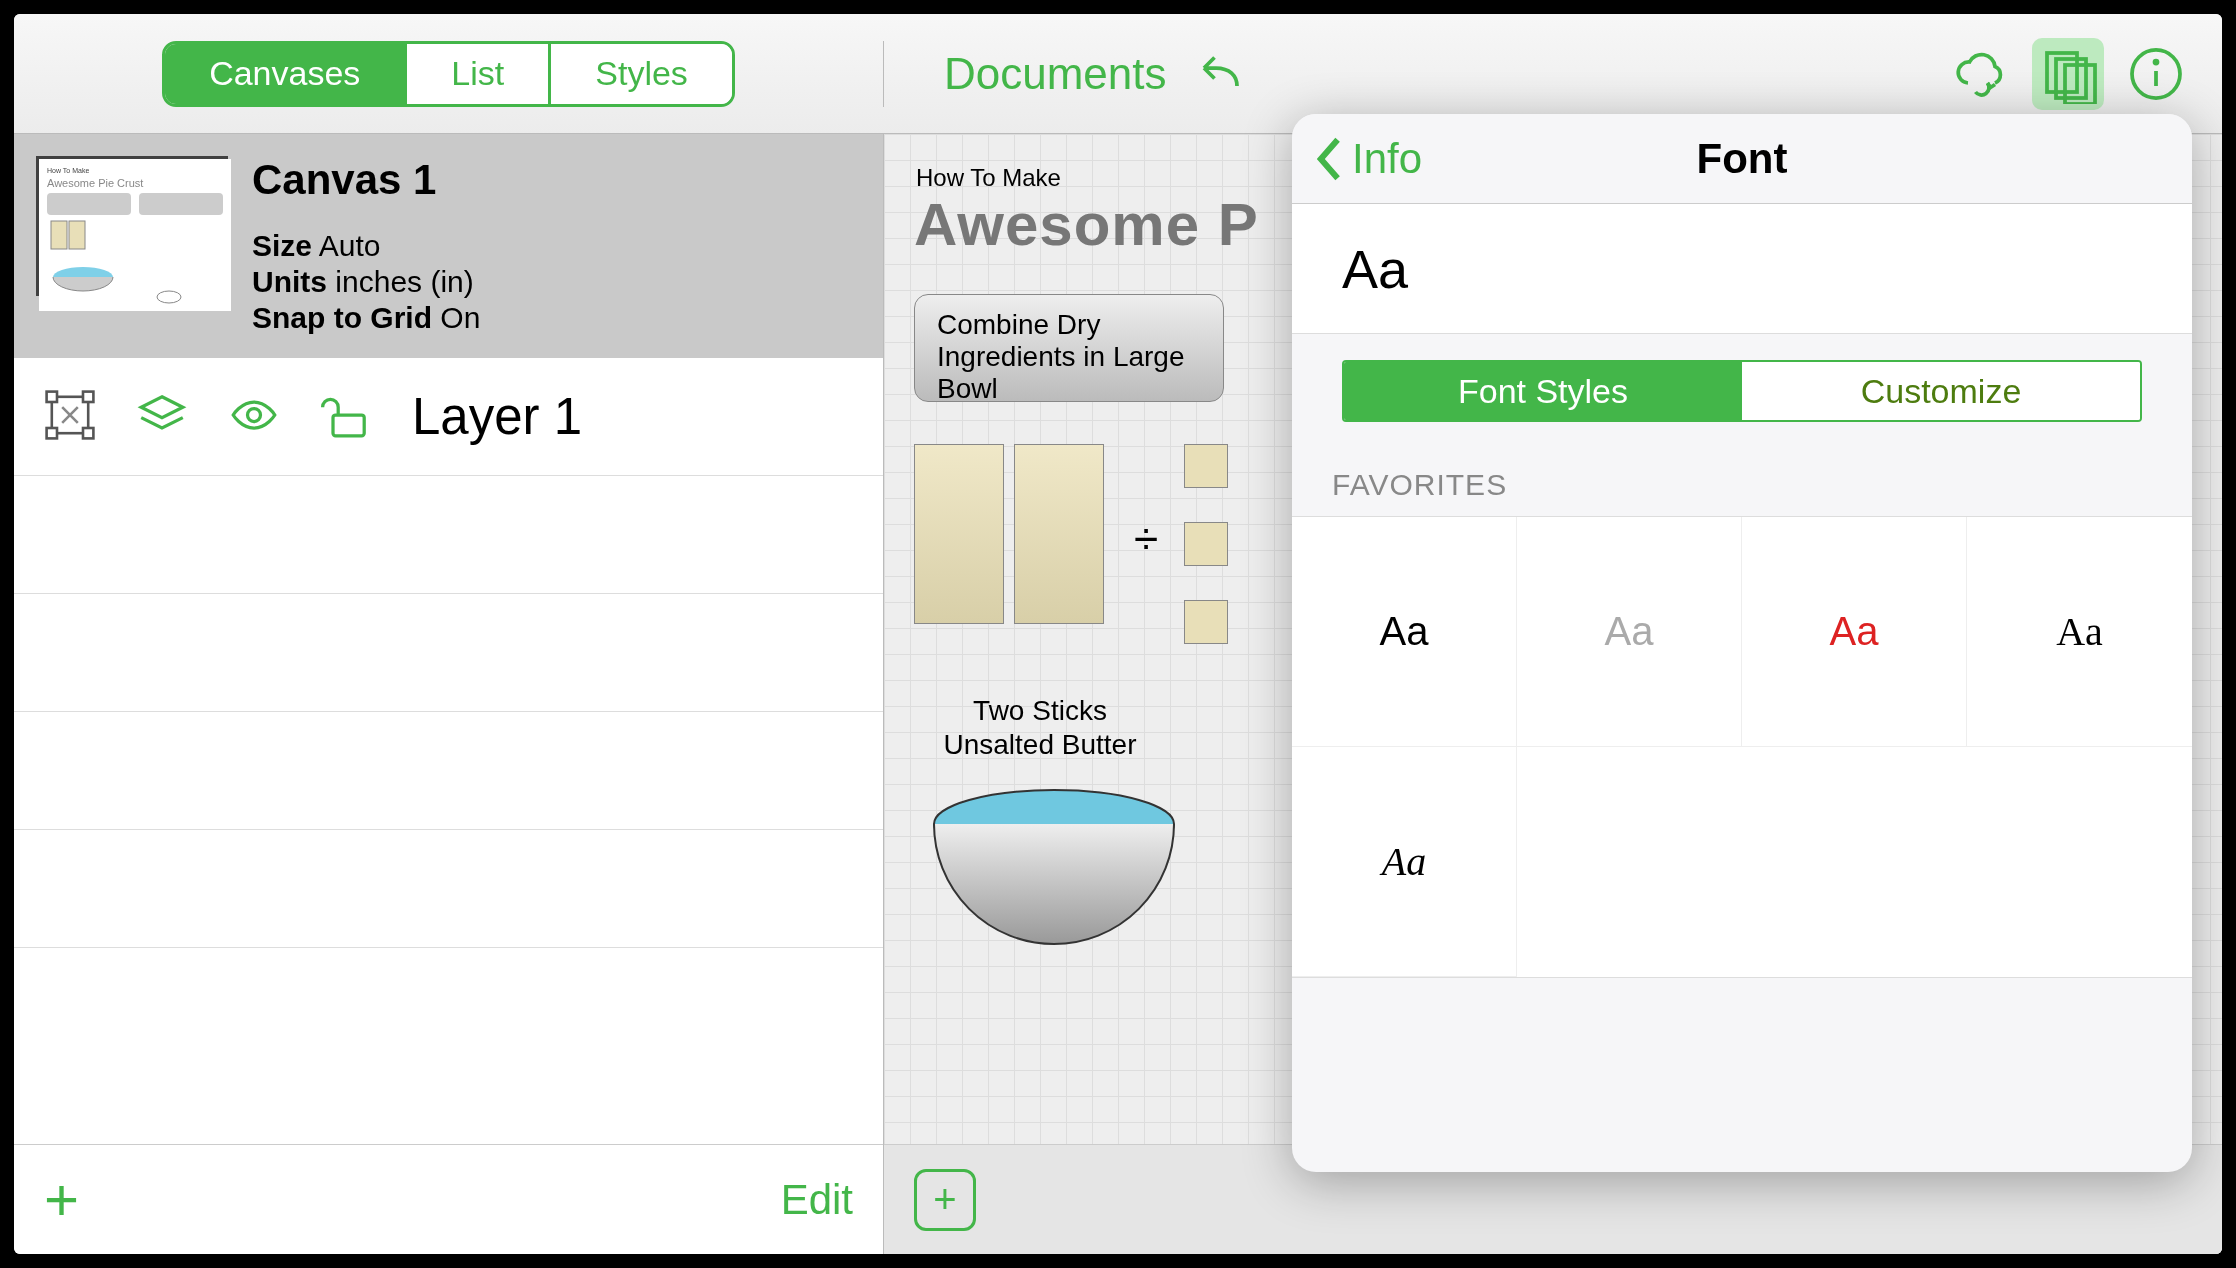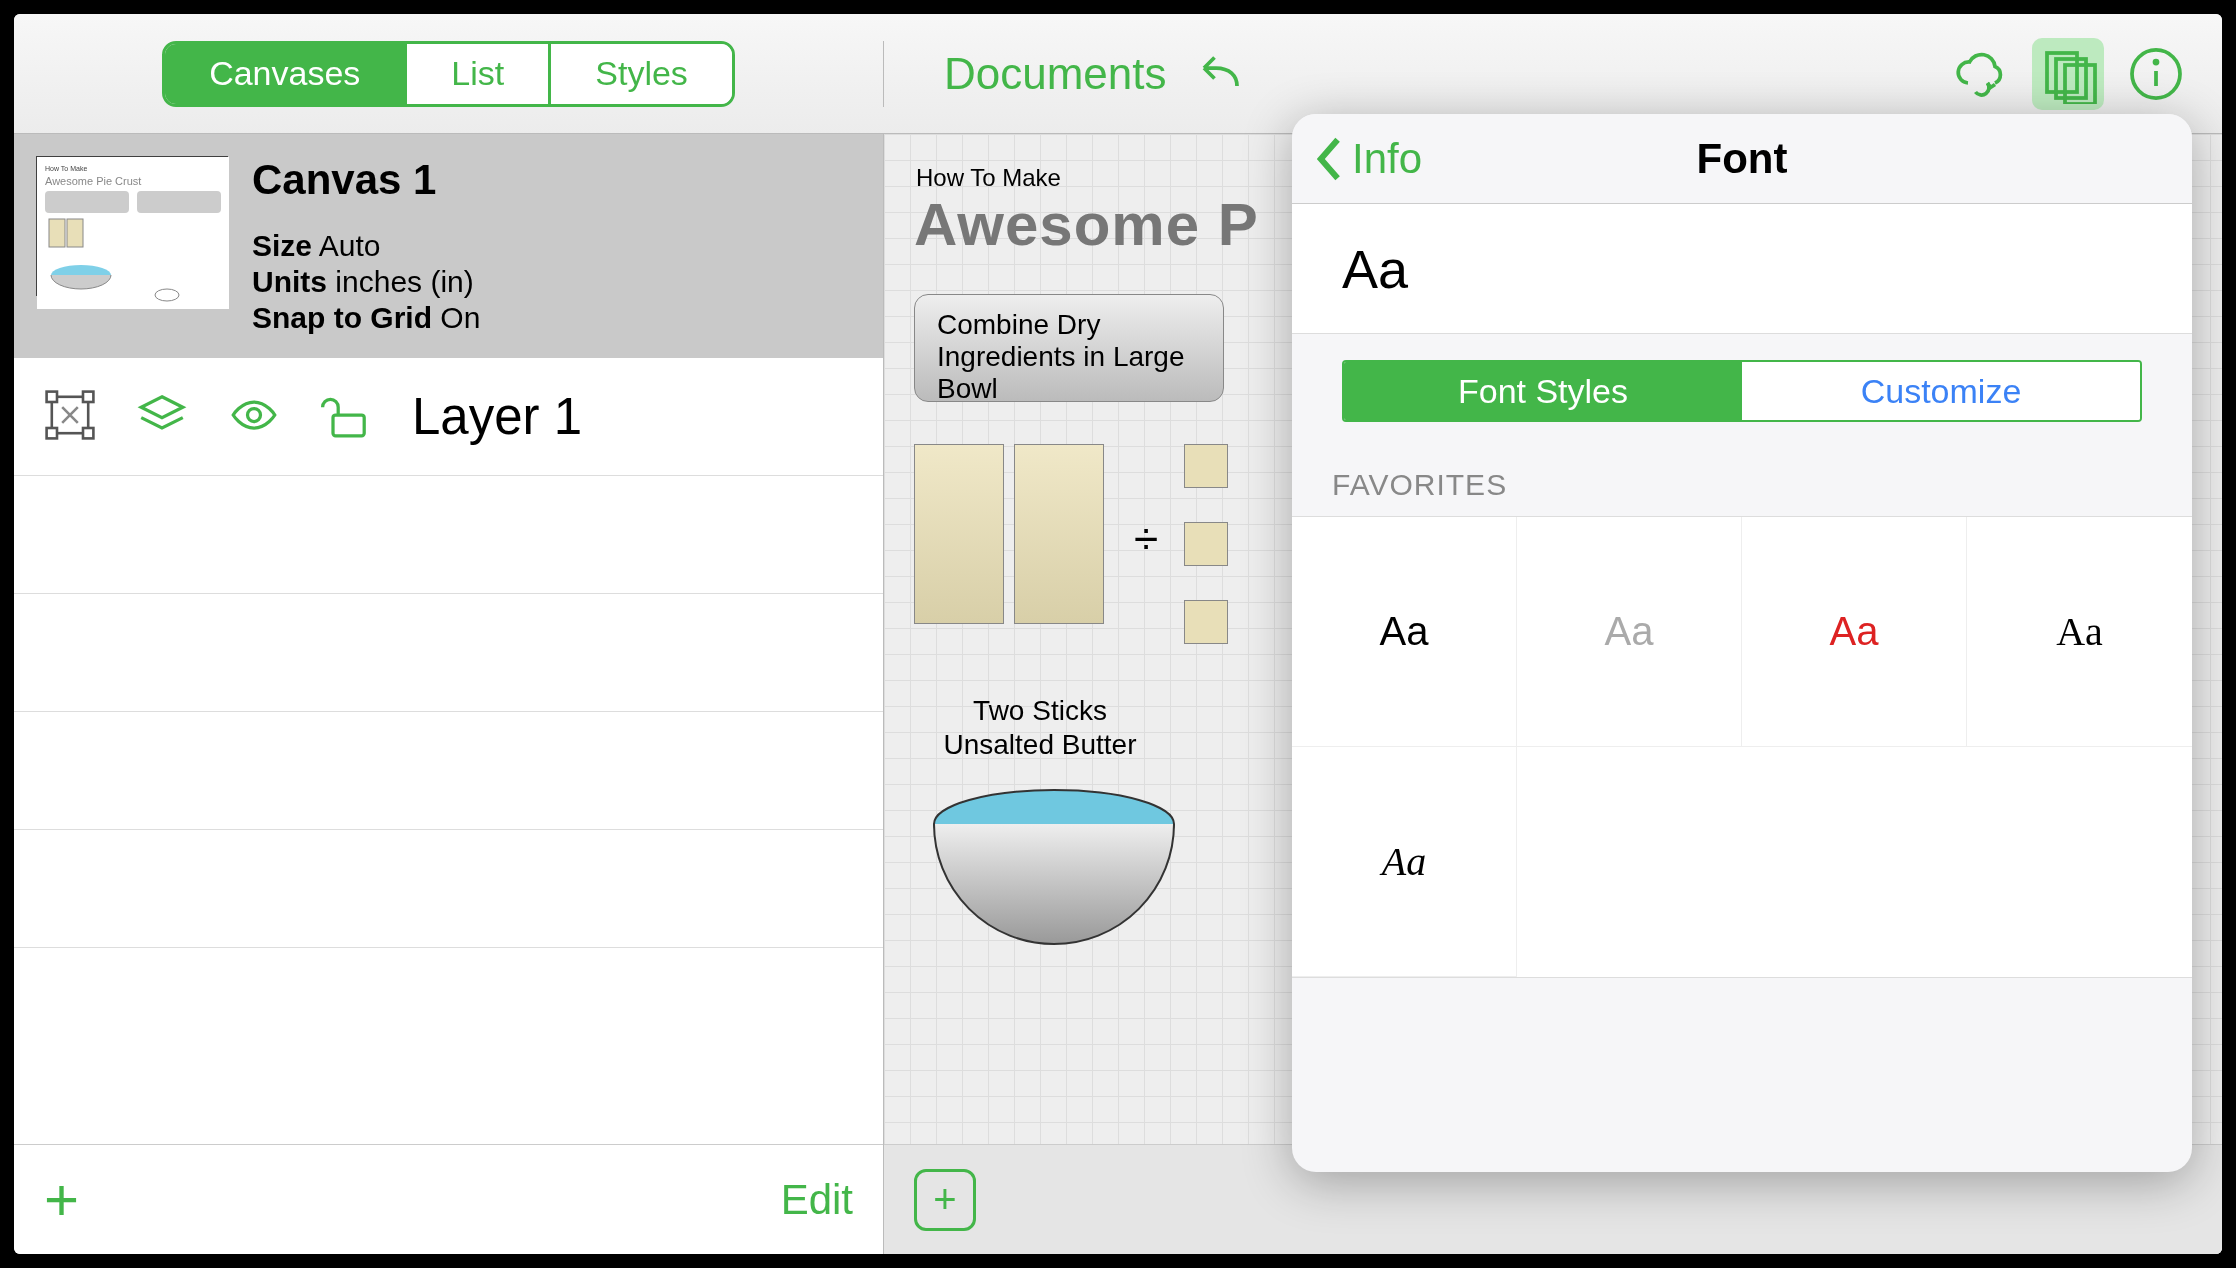--- a/index.html
+++ b/index.html
@@ -59,21 +59,21 @@
 
 .body { display:flex; height:calc(100% - 120px); }
 .sidebar { width:870px; flex:0 0 870px; border-right:1px solid #bbb; display:flex; flex-direction:column; background:#fff; }
 .canvas-info {
   display:flex;
   background:#c9c9c9;
   padding:22px;
   gap:24px;
 }
 .canvas-thumb {
-  width:192px; height:140px; background:#fff; border:1px solid #404040;
+  width:192px; height:140px; background:#fff; border:3px solid #404040;
   position:relative;
 }
 .canvas-meta h2 { font-size:42px; font-weight:700; margin-bottom:24px; }
 .canvas-meta p { font-size:30px; line-height:1.2; }
 .canvas-meta p strong { font-weight:700; }
 .layer-row {
   display:flex; align-items:center;
   height:118px; padding:0 30px; gap:40px;
   border-bottom:1px solid #ddd;
 }
@@ -147,21 +147,21 @@
 .font-preview-row {
   height:130px; background:#fff; display:flex; align-items:center; padding:0 50px; gap:50px;
   border-bottom:1px solid #ddd;
 }
 .font-aa { font-size:54px; }
 .font-descr { font-size:44px; color:#999; }
 .pop-seg-wrap { padding:26px 50px; }
 .pop-seg {
   display:flex; border:2px solid #43b649; border-radius:4px; overflow:hidden; height:62px;
 }
-.pop-seg button { flex:1; border:none; background:#fff; color:#3b82f6; font-size:34px; cursor:pointer; }
+.pop-seg button { flex:1; border:none; background:#fff; color:#4d7c0f; font-size:34px; cursor:pointer; }
 .pop-seg button.active { background:#43b649; color:#fff; }
 .section-label { font-size:30px; color:#888; padding:20px 40px 14px; letter-spacing:1px; }
 .fav-grid { display:flex; flex-wrap:wrap; background:#fff; border-top:1px solid #ddd; border-bottom:1px solid #ddd; }
 .fav-cell {
   width:25%; height:230px; display:flex; align-items:center; justify-content:center;
   font-size:40px; border-right:1px solid #eee; border-bottom:1px solid #eee; cursor:pointer;
   background:#fff;
 }
 .fav-cell:nth-child(4n){ border-right:none; }
 </style>

